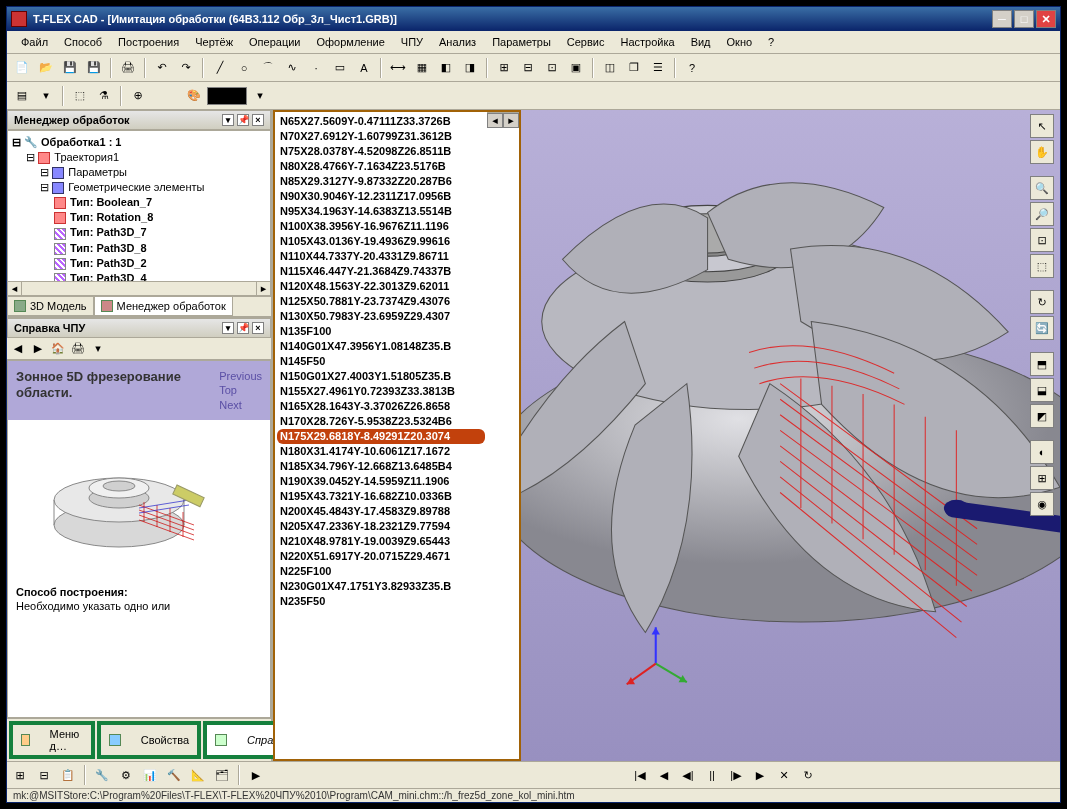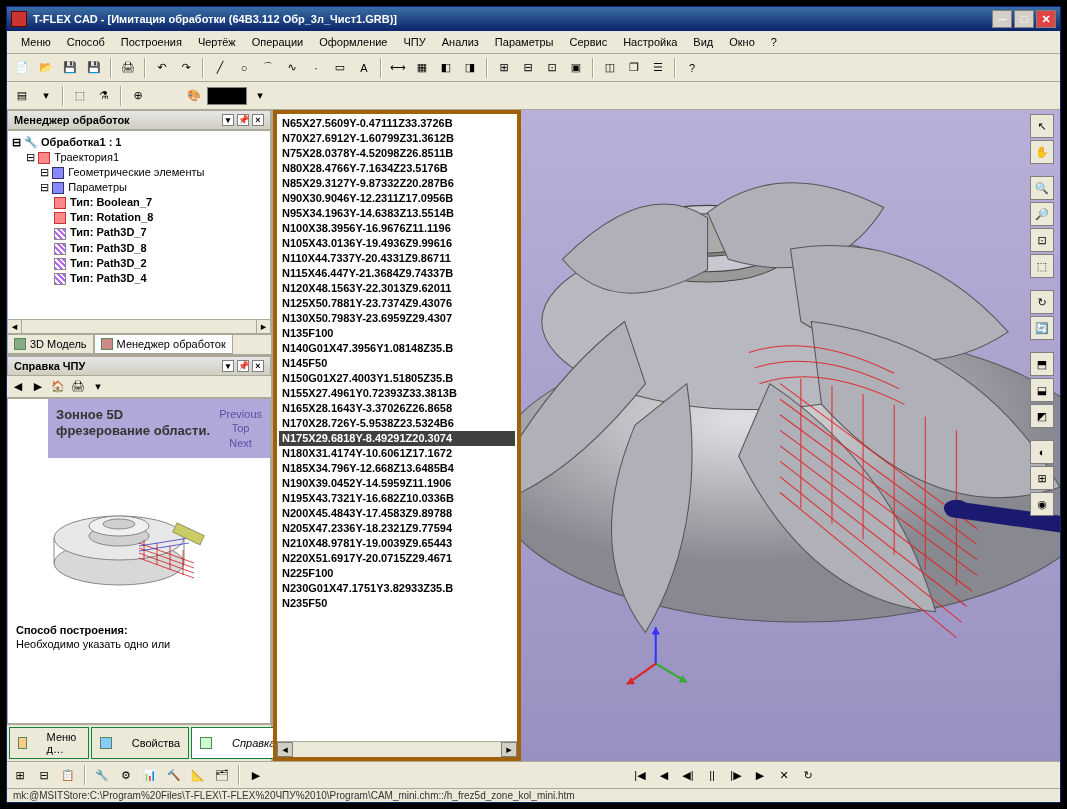--- a/index.html
+++ b/index.html
@@ -28,63 +28,63 @@
 .tree-node .tic.red { background: #f88; border-color: #c33; }
 .tree-node .tic.blue { background: #88f; border-color: #336; }
 .tree-node .tic.pdot { background: repeating-linear-gradient(45deg,#b6f,#b6f 2px,#fff 2px,#fff 4px); }
 .ind1 { padding-left: 14px; } .ind2 { padding-left: 28px; } .ind3 { padding-left: 42px; font-weight: bold; }
 .tabstrip { display: flex; background: #ece9d8; border-top: 1px solid #aca899; }
 .tab { padding: 3px 6px; border: 1px solid #aca899; border-top: none; background: #ece9d8; cursor: pointer; font-size: 10px; display: flex; align-items: center; gap: 4px; }
 .tab.active { background: #fff; }
 .tabic { width: 12px; height: 12px; background: #8a8; border: 1px solid #585; }
 .help-panel { display: flex; flex-direction: column; border-top: 2px solid #aca899; flex: 1; }
 .help-body { background: #fff; flex: 1; border: 1px solid #aca899; overflow: hidden; padding: 0; }
-.help-head { background: #b0a8d8; padding: 8px; display: flex; justify-content: space-between; margin-left: 40px; }
+.help-head { background: #b0a8d8; padding: 8px; display: flex; justify-content: space-between; }
 .help-head .ht { font-weight: bold; color: #333; font-size: 13px; line-height: 1.2; }
-.help-head .hlinks { color: #5a4fa5; font-size: 10px; text-align: center; line-height: 1.3; }
+.help-head .hlinks { color: #5a4fa5; font-size: 10px; text-align: left; line-height: 1.3; }
 .help-img { height: 160px; display: flex; align-items: center; justify-content: center; background: #fff; }
 .help-img svg { width: 200px; height: 140px; }
 .help-text { padding: 6px 8px; background: #fff; }
 .help-text b { display: block; margin-bottom: 2px; }
-.midcol { width: 248px; background: #fff; border: 4px solid #a16207; display: flex; flex-direction: column; }
+.midcol { width: 248px; background: #fff; border: 2px solid #a16207; display: flex; flex-direction: row; }
 .gcode { flex: 1; overflow: auto; font-family: 'Courier New', monospace; font-size: 12px; font-weight: bold; line-height: 15px; padding: 2px; }
 .gcode div { white-space: nowrap; padding: 0 3px; cursor: pointer; }
-.gcode div.sel { background: #404040; color: #fff; }
+.gcode div.sel { background: #c2410c; color: #fff; border-radius: 6px; }
 .gscroll { height: 16px; background: #ece9d8; border-top: 1px solid #aca899; display: flex; }
 .gscroll .arr { width: 16px; background: #d4d0c8; border: 1px solid #808080; text-align: center; cursor: pointer; }
 .gscroll .track { flex: 1; background: #ece9d8; }
 .viewport { flex: 1; background: linear-gradient(#b8b0d8,#9890c0); position: relative; overflow: hidden; }
 .vp-tools { position: absolute; right: 4px; top: 4px; width: 26px; display: flex; flex-direction: column; gap: 2px; }
 .vpt { width: 24px; height: 24px; background: #ece9d8; border: 1px solid #808080; display: flex; align-items: center; justify-content: center; cursor: pointer; }
 .axis { position: absolute; left: 320px; bottom: 60px; }
 .statusbar { background: #ece9d8; border-top: 1px solid #aca899; padding: 1px 6px; font-size: 10px; color: #333; white-space: nowrap; overflow: hidden; }
 .bottomtoolbar { background: #ece9d8; border-top: 1px solid #aca899; display: flex; align-items: center; padding: 2px; gap: 2px; }
 .playback { margin-left: 360px; display: flex; gap: 2px; }
 .bottomtabs { display: flex; background: #ece9d8; border-top: 1px solid #aca899; padding: 2px; gap: 2px; }
-.btab { padding: 3px 8px; border: 1px solid #15803d; background: #ece9d8; cursor: pointer; font-size: 10px; display: flex; align-items: center; gap: 20px; }
+.btab { padding: 3px 8px; border: 4px solid #15803d; background: #ece9d8; cursor: pointer; font-size: 10px; display: flex; align-items: center; gap: 20px; }
 .btab.active { background: #fff; font-style: italic; }
 svg { display: block; }
 </style>
 </head>
 <body>
 
 <div class="window">
 
   <div class="titlebar">
     <div class="icon"></div>
     <div class="title">T-FLEX CAD - [Имитация обработки (64В3.112 Обр_3л_Чист1.GRB)]</div>
     <div class="winbtns">
       <div class="winbtn">─</div>
       <div class="winbtn">□</div>
       <div class="winbtn close">✕</div>
     </div>
   </div>
 
   <div class="menubar" id="menubar">
-      <div>Меню</div>
+      <div>Файл</div>
       <div>Способ</div>
       <div>Построения</div>
       <div>Чертёж</div>
       <div>Операции</div>
       <div>Оформление</div>
       <div>ЧПУ</div>
       <div>Анализ</div>
       <div>Параметры</div>
       <div>Сервис</div>
       <div>Настройка</div>
@@ -147,28 +147,28 @@
 
     <div class="leftcol">
       <div class="panel-title">
         <span>Менеджер обработок</span>
         <div class="pinclose">
           <span>▾</span>
           <span>📌</span>
           <span>×</span>
         </div>
       </div>
-      <div class="tree" style="flex:0 0 auto; height:190px;">
+      <div class="tree" style="flex:0 0 auto; height:152px;">
         <div class="tree-node">
           <span style="font-weight:bold">⊟ 🔧 <span>Обработка1 : 1</span></span>
         </div>
         <div id="tree-items">
             <div class="tree-node ind1">⊟ <span class="tic red"></span>Траектория1</div>
+            <div class="tree-node ind2">⊟ <span class="tic blue"></span>Параметры</div>
             <div class="tree-node ind2">⊟ <span class="tic blue"></span>Геометрические элементы</div>
-            <div class="tree-node ind2">⊟ <span class="tic blue"></span>Параметры</div>
             <div class="tree-node ind3"><span class="tic red"></span>Тип: Boolean_7</div>
             <div class="tree-node ind3"><span class="tic red"></span>Тип: Rotation_8</div>
             <div class="tree-node ind3"><span class="tic pdot"></span>Тип: Path3D_7</div>
             <div class="tree-node ind3"><span class="tic pdot"></span>Тип: Path3D_8</div>
             <div class="tree-node ind3"><span class="tic pdot"></span>Тип: Path3D_2</div>
             <div class="tree-node ind3"><span class="tic pdot"></span>Тип: Path3D_4</div>
           </div>
       </div>
       <div style="height:14px;background:#ece9d8;border:1px solid #aca899;border-top:none;display:flex;">
         <div style="width:14px;border-right:1px solid #aca899;text-align:center;cursor:pointer">◂</div>

